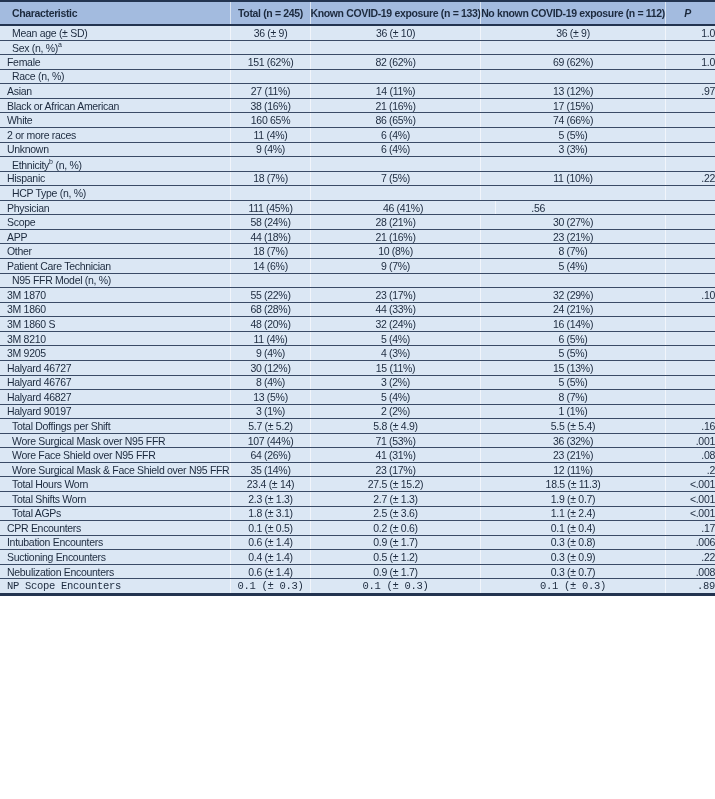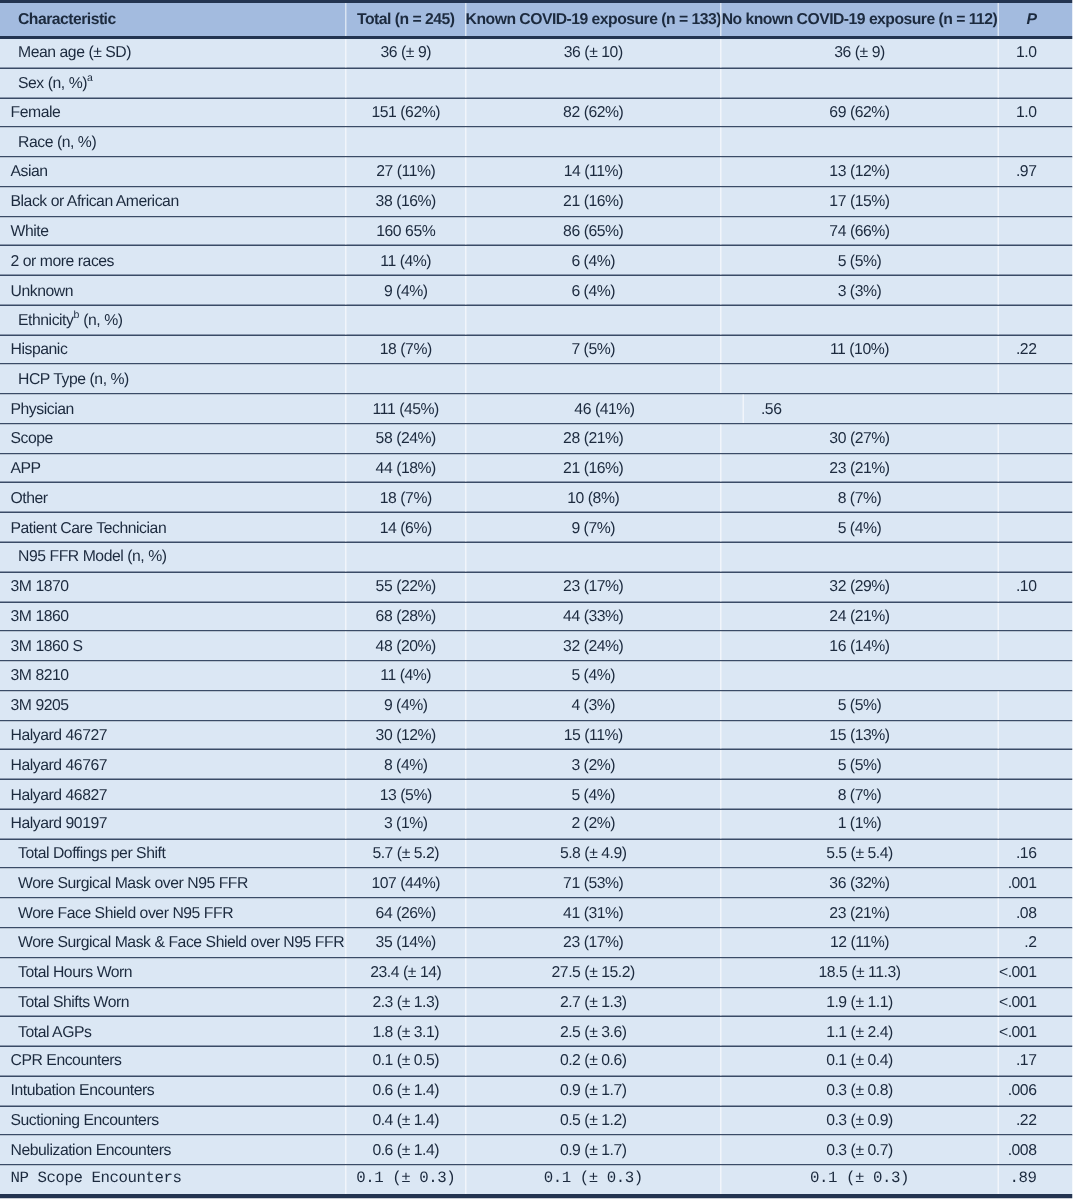--- a/index.html
+++ b/index.html
@@ -9,21 +9,21 @@
     --row-line:#3a4b66;
     --text:#1c2a3e;
   }
   html,body{margin:0;padding:0;}
   body{
     width:715px;height:799px;background:#ffffff;
     font-family:"Liberation Sans", sans-serif;
     overflow:hidden;
   }
   .table{
-    width:715px;height:799px;box-sizing:border-box;
+    width:715px;height:596px;box-sizing:border-box;
     display:flex;flex-direction:column;
     border-top:2px solid var(--border-dark);
     border-bottom:3px solid var(--border-dark);
   }
   .thead{
     display:flex;flex:0 0 22px;height:22px;
     background:var(--header-bg);
     border-bottom:2px solid var(--border-dark);
   }
   .tbody{flex:1;display:flex;flex-direction:column;}
@@ -36,21 +36,21 @@
     display:flex;align-items:center;box-sizing:border-box;
     font-size:10.5px;letter-spacing:-0.3px;color:var(--text);
     white-space:nowrap;overflow:visible;
   }
   .thead .cell{font-weight:bold;letter-spacing:-0.35px;}
   .c-label{width:230px;padding-left:12px;}
   .c-label.ind{padding-left:7px;}
   .c-total{width:80px;justify-content:center;}
   .c-known{width:170px;justify-content:center;}
   .c-noknown{width:185px;justify-content:center;}
-  .c-p{width:50px;justify-content:flex-end;padding-right:24px;}
+  .c-p{width:50px;justify-content:flex-end;padding-right:0;}
   .thead .c-p{font-style:italic;padding-right:24px;}
   .c-total,.c-known,.c-noknown,.c-p{border-left:1px solid rgba(255,255,255,0.6);}
   sup{font-size:7px;letter-spacing:0;}
 </style>
 </head>
 <body>
 
 <div class="table">
   <div class="thead">
     <div class="cell c-label">Characteristic</div>
@@ -247,20 +247,21 @@
         <div class="cell c-known">32 (24%)</div>
         <div class="cell c-noknown">16 (14%)</div>
         <div class="cell c-p"></div>
       </div>
       <div class="trow">
         <div class="cell c-label ind">
           <span><span>3M 8210</span></span>
         </div>
         <div class="cell c-total">11 (4%)</div>
         <div class="cell c-known">5 (4%)</div>
+        <div class="cell c-noknown">6 (5%)</div>
         <div class="cell c-p"></div>
       </div>
       <div class="trow">
         <div class="cell c-label ind">
           <span><span>3M 9205</span></span>
         </div>
         <div class="cell c-total">9 (4%)</div>
         <div class="cell c-known">4 (3%)</div>
         <div class="cell c-noknown">5 (5%)</div>
         <div class="cell c-p"></div>
@@ -345,21 +346,21 @@
         <div class="cell c-known">27.5 (± 15.2)</div>
         <div class="cell c-noknown">18.5 (± 11.3)</div>
         <div class="cell c-p">&lt;.001</div>
       </div>
       <div class="trow">
         <div class="cell c-label">
           <span><span>Total Shifts Worn</span></span>
         </div>
         <div class="cell c-total">2.3 (± 1.3)</div>
         <div class="cell c-known">2.7 (± 1.3)</div>
-        <div class="cell c-noknown">1.9 (± 1.1)</div>
+        <div class="cell c-noknown">1.9 (± 0.7)</div>
         <div class="cell c-p">&lt;.001</div>
       </div>
       <div class="trow">
         <div class="cell c-label">
           <span><span>Total AGPs</span></span>
         </div>
         <div class="cell c-total">1.8 (± 3.1)</div>
         <div class="cell c-known">2.5 (± 3.6)</div>
         <div class="cell c-noknown">1.1 (± 2.4)</div>
         <div class="cell c-p">&lt;.001</div>

